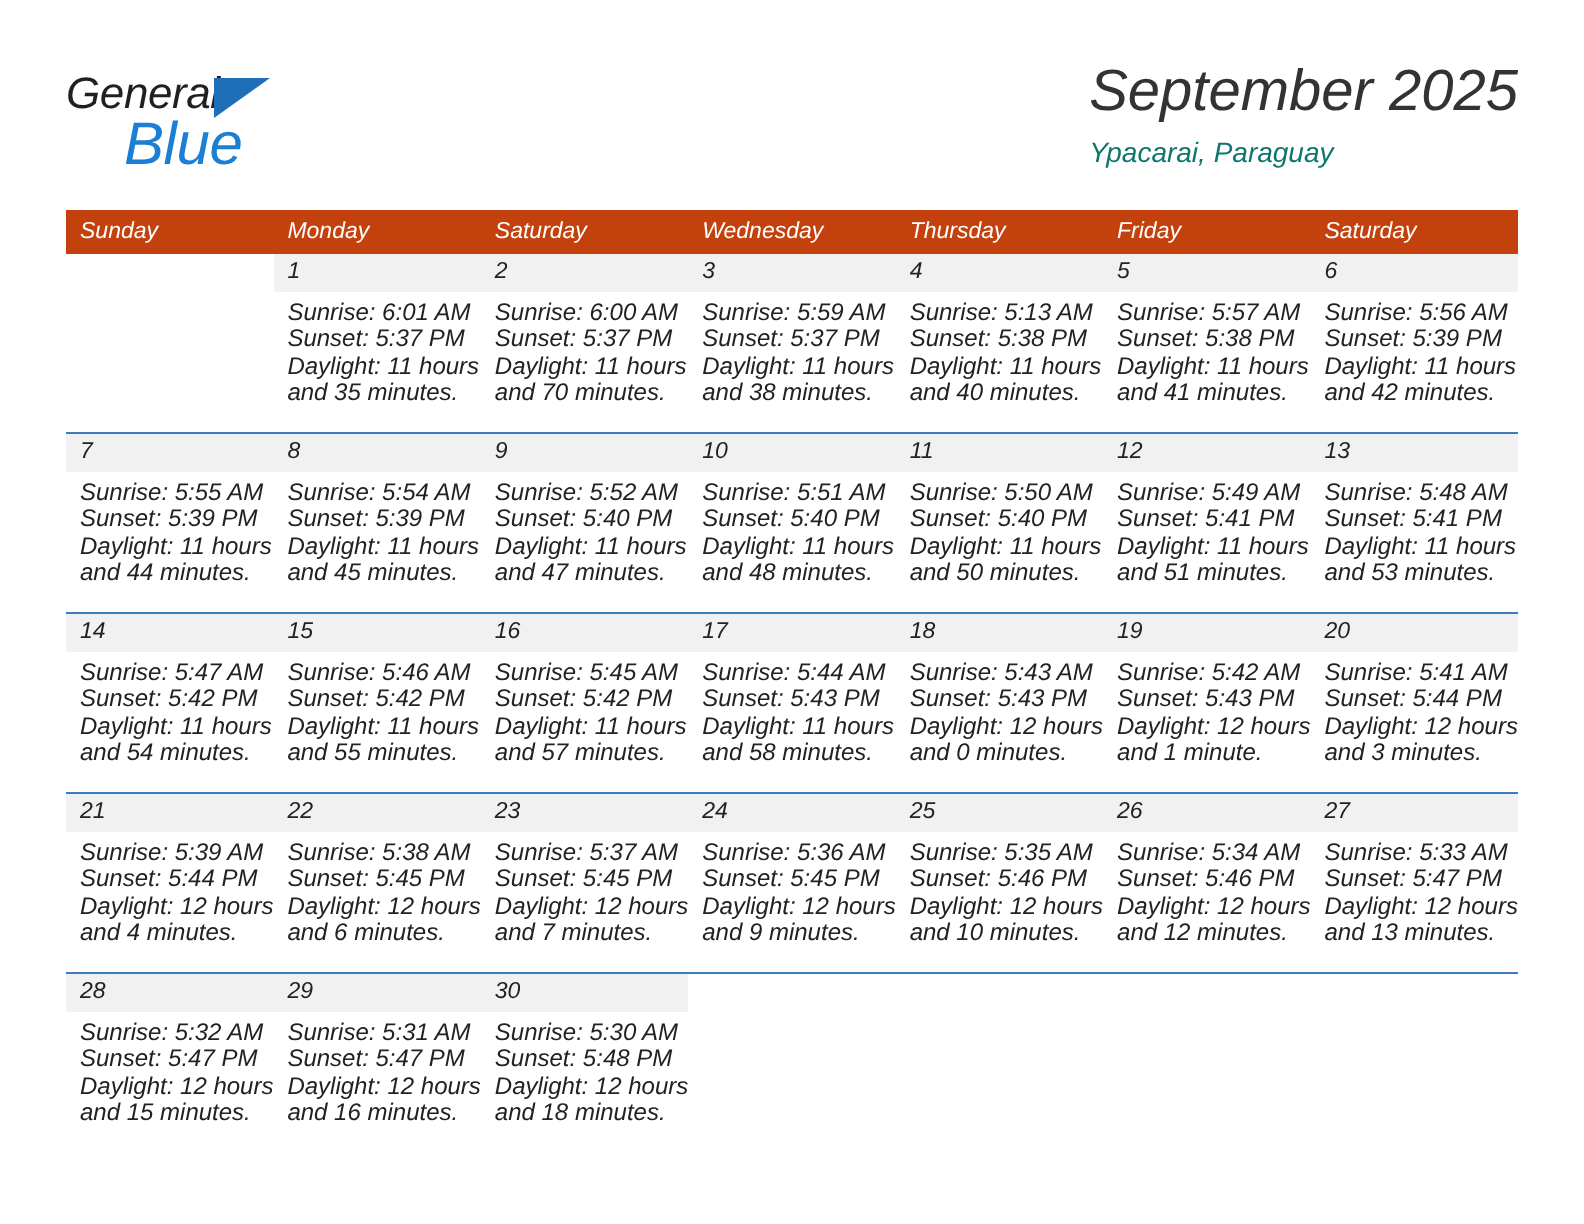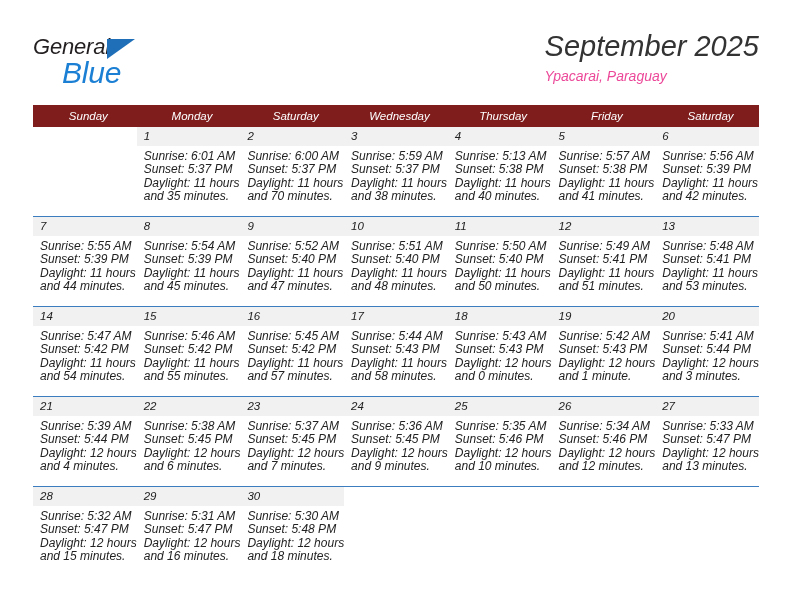--- a/index.html
+++ b/index.html
@@ -71,41 +71,41 @@
   }
   .cal-title {
     font-size: 29px;
     color: #333333;
     font-weight: 400;
     line-height: 36px;
     white-space: nowrap;
   }
   .cal-subtitle {
     font-size: 14px;
-    color: #ec4899;
+    color: #0f766e;
     line-height: 20px;
     margin-top: 2px;
     white-space: nowrap;
   }
 
   
   .calendar {
     position: absolute;
     left: 33px;
     top: 105px;
     width: 726px;
     border-collapse: collapse;
     table-layout: fixed;
   }
   .calendar th {
-    background: #7f1d1d;
+    background: #c2410c;
     color: #ffffff;
     font-weight: normal;
     font-size: 11.5px;
-    text-align: center;
+    text-align: left;
     padding: 5px 0 5px 7px;
     height: 11px;
     border: none;
   }
   .weekrow > td {
     padding: 0;
     vertical-align: top;
     border-top: 1px solid #3b7dbf;
     border-bottom: none;
   }

